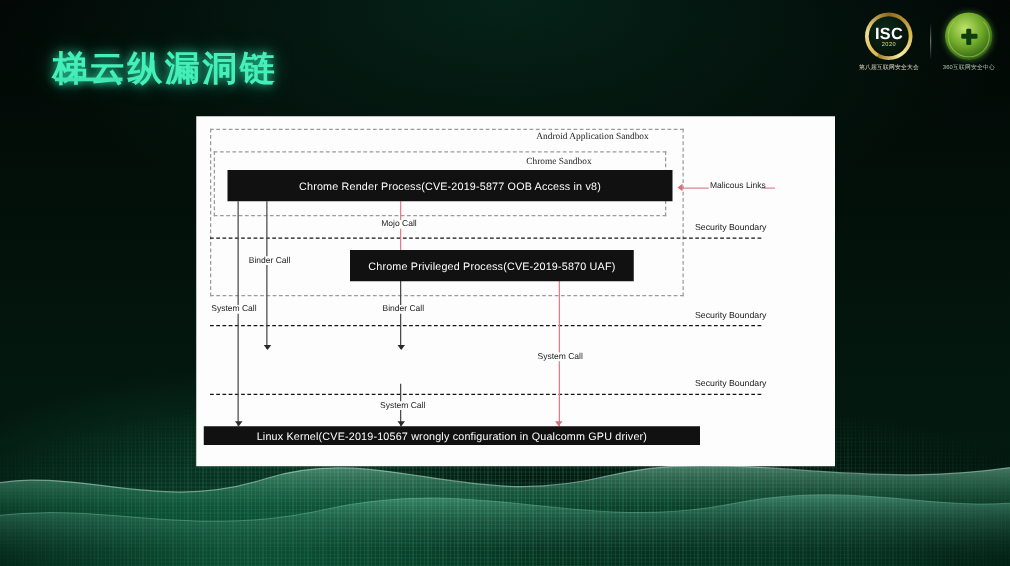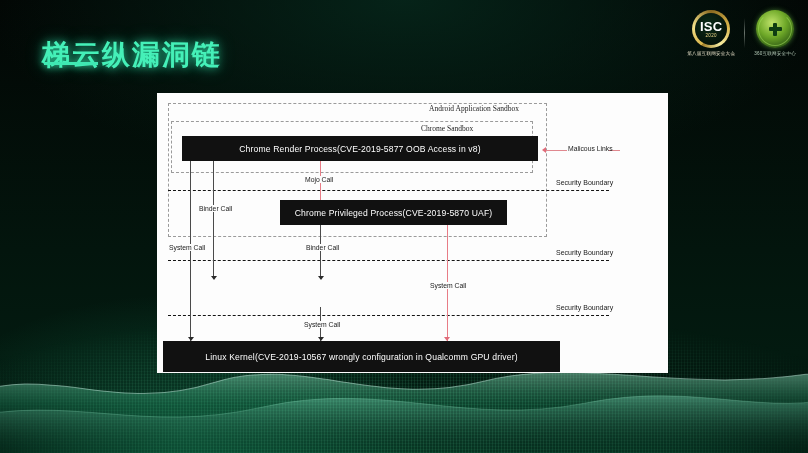--- a/index.html
+++ b/index.html
@@ -222,21 +222,21 @@
     <div class="mal-line" style="left:452px;top:57px;width:11px;"></div>
     <div class="arrowhead left" style="left:385px;top:54px;"></div>
     <div class="mal-label" style="left:411px;top:52px;">Malicous Links</div>
 
     <div class="node" style="left:25px;top:43px;width:356px;height:25px;">
       <span>Chrome Render Process(CVE-2019-5877 OOB Access in v8)</span>
     </div>
     <div class="node" style="left:89px;top:107px;width:227px;height:25px;margin-left:34px;">
       <span>Chrome Privileged Process(CVE-2019-5870 UAF)</span>
     </div>
-    <div class="node" style="left:6px;top:248px;width:397px;height:31px;">
+    <div class="node" style="left:6px;top:248px;width:397px;height:15px;">
       <span>Linux Kernel(CVE-2019-10567 wrongly configuration in Qualcomm GPU driver)</span>
     </div>
 
     <div class="edge-label" style="left:147px;top:83px;">Mojo Call</div>
     <div class="edge-label" style="left:41px;top:112px;">Binder Call</div>
     <div class="edge-label" style="left:11px;top:151px;">System Call</div>
     <div class="edge-label" style="left:148px;top:151px;">Binder Call</div>
     <div class="edge-label" style="left:272px;top:189px;">System Call</div>
     <div class="edge-label" style="left:146px;top:228px;">System Call</div>
 

